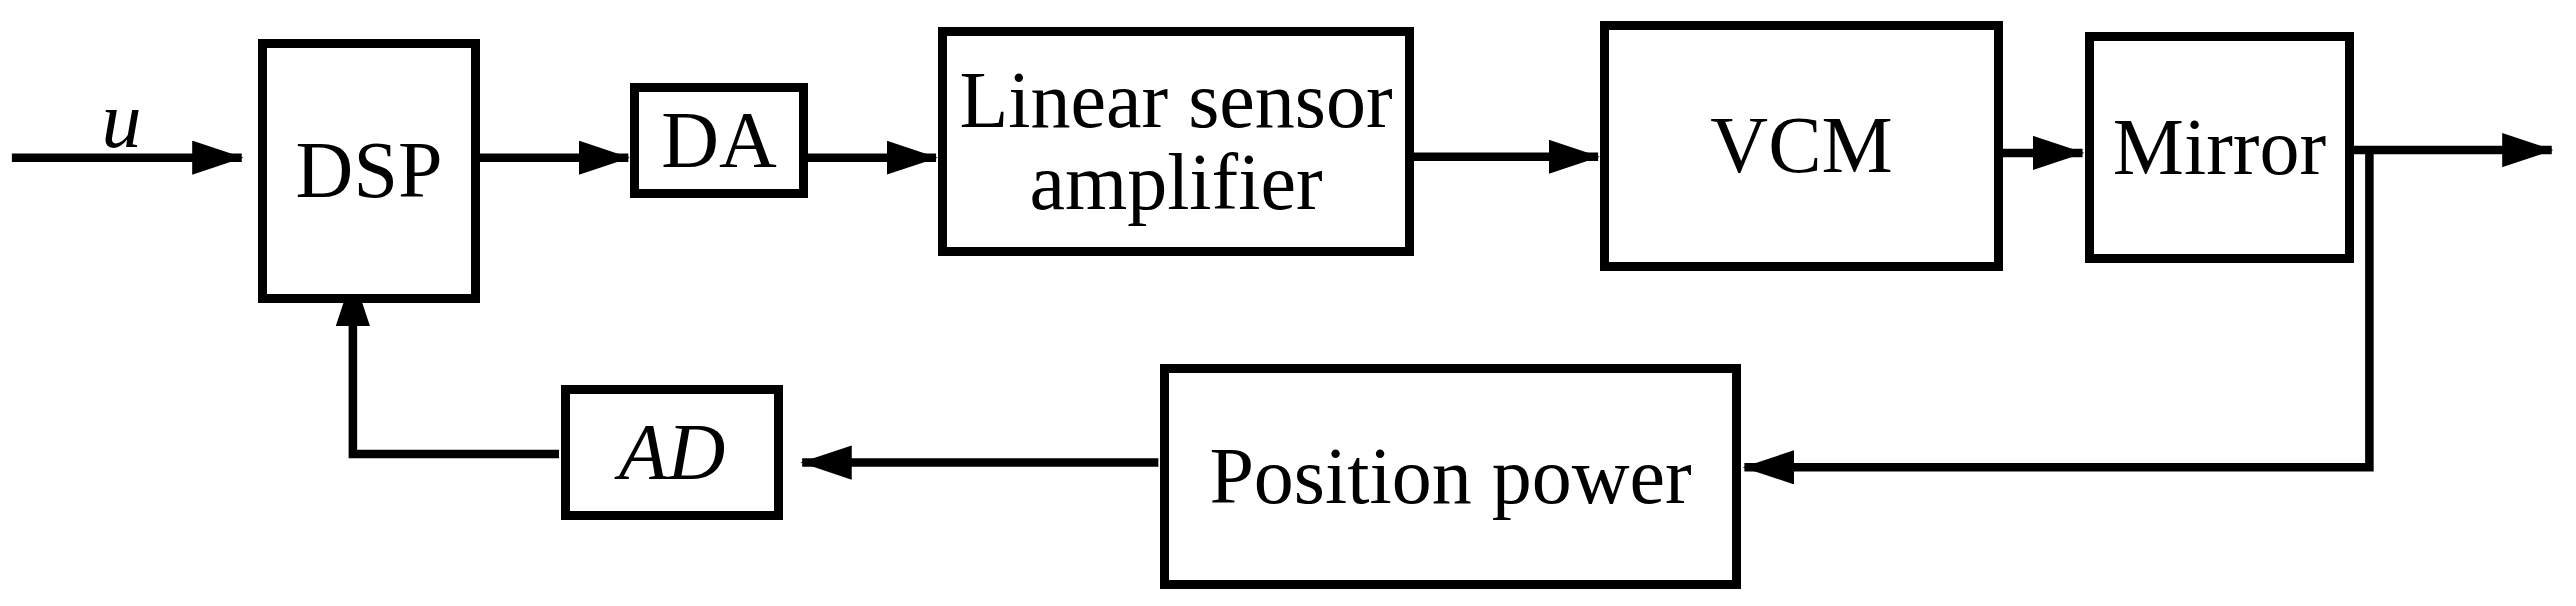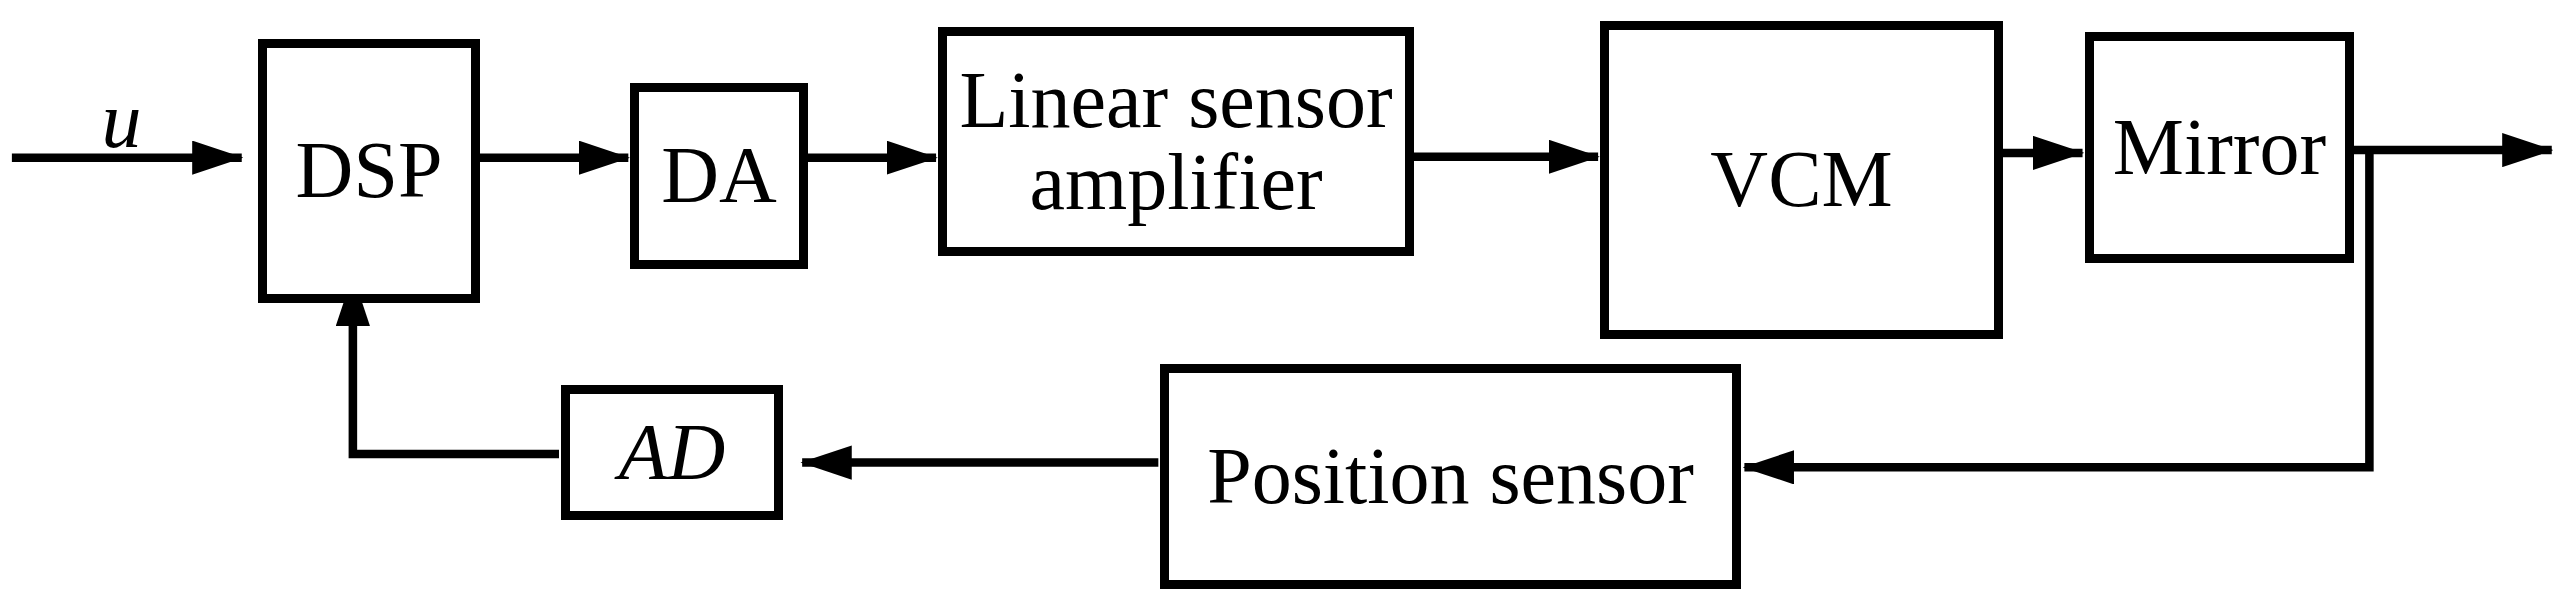--- a/index.html
+++ b/index.html
@@ -67,38 +67,38 @@
     <line x1="1219" y1="487" x2="844" y2="487" stroke="#000000" stroke-width="9" marker-end="url(#arrow)"></line>
     <polyline points="588,478 371,478 371,291" fill="none" stroke="#000000" stroke-width="9" marker-end="url(#arrow)"></polyline>
   </svg>
 
   <div class="signal-label italic" style="left: 74px; top: 80px; width: 95px;">u</div>
 
   <div class="block" style="left: 258px; top: 39px; width: 222px; height: 264px;">
     <span class="label">DSP</span>
   </div>
 
-  <div class="block" style="left: 630px; top: 83px; width: 178px; height: 186px;">
+  <div class="block" style="left: 630px; top: 83px; width: 178px; height: 115px;">
     <span class="label">DA</span>
   </div>
 
   <div class="block" style="left: 938px; top: 27px; width: 476px; height: 229px;">
     <span class="label">Linear sensor amplifier</span>
   </div>
 
-  <div class="block" style="left: 1600px; top: 21px; width: 403px; height: 318px;">
+  <div class="block" style="left: 1600px; top: 21px; width: 403px; height: 250px;">
     <span class="label">VCM</span>
   </div>
 
   <div class="block" style="left: 2085px; top: 32px; width: 269px; height: 231px; text-align: center;">
     <span class="label">Mirror</span>
   </div>
 
   <div class="block" style="left: 1160px; top: 364px; width: 581px; height: 225px;">
-    <span class="label">Position sensor</span>
+    <span class="label">Position power</span>
   </div>
 
   <div class="block" style="left: 561px; top: 385px; width: 222px; height: 135px;">
     <span class="label italic">AD</span>
   </div>
 
 </div>
 
 
 </body></html>

